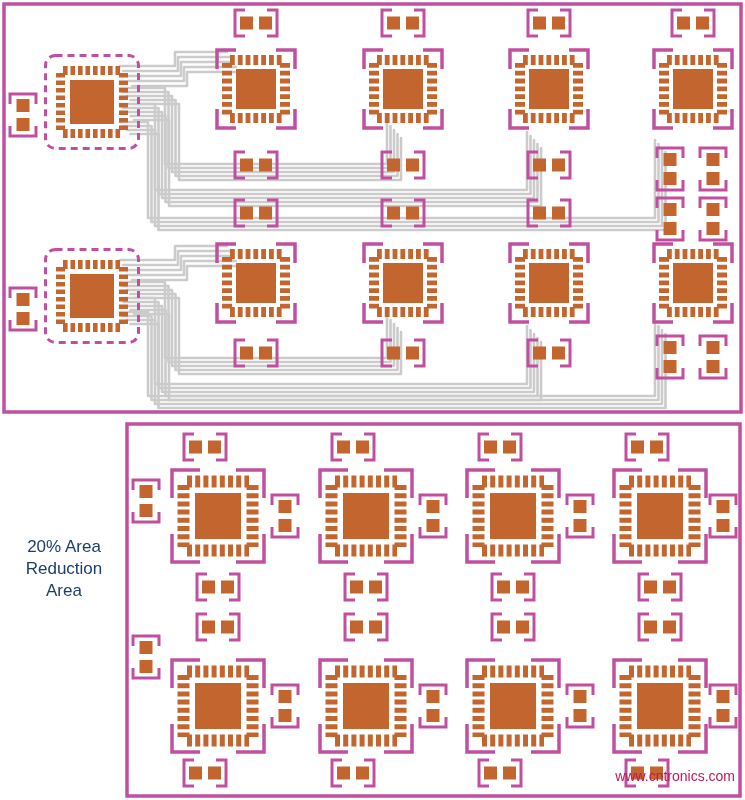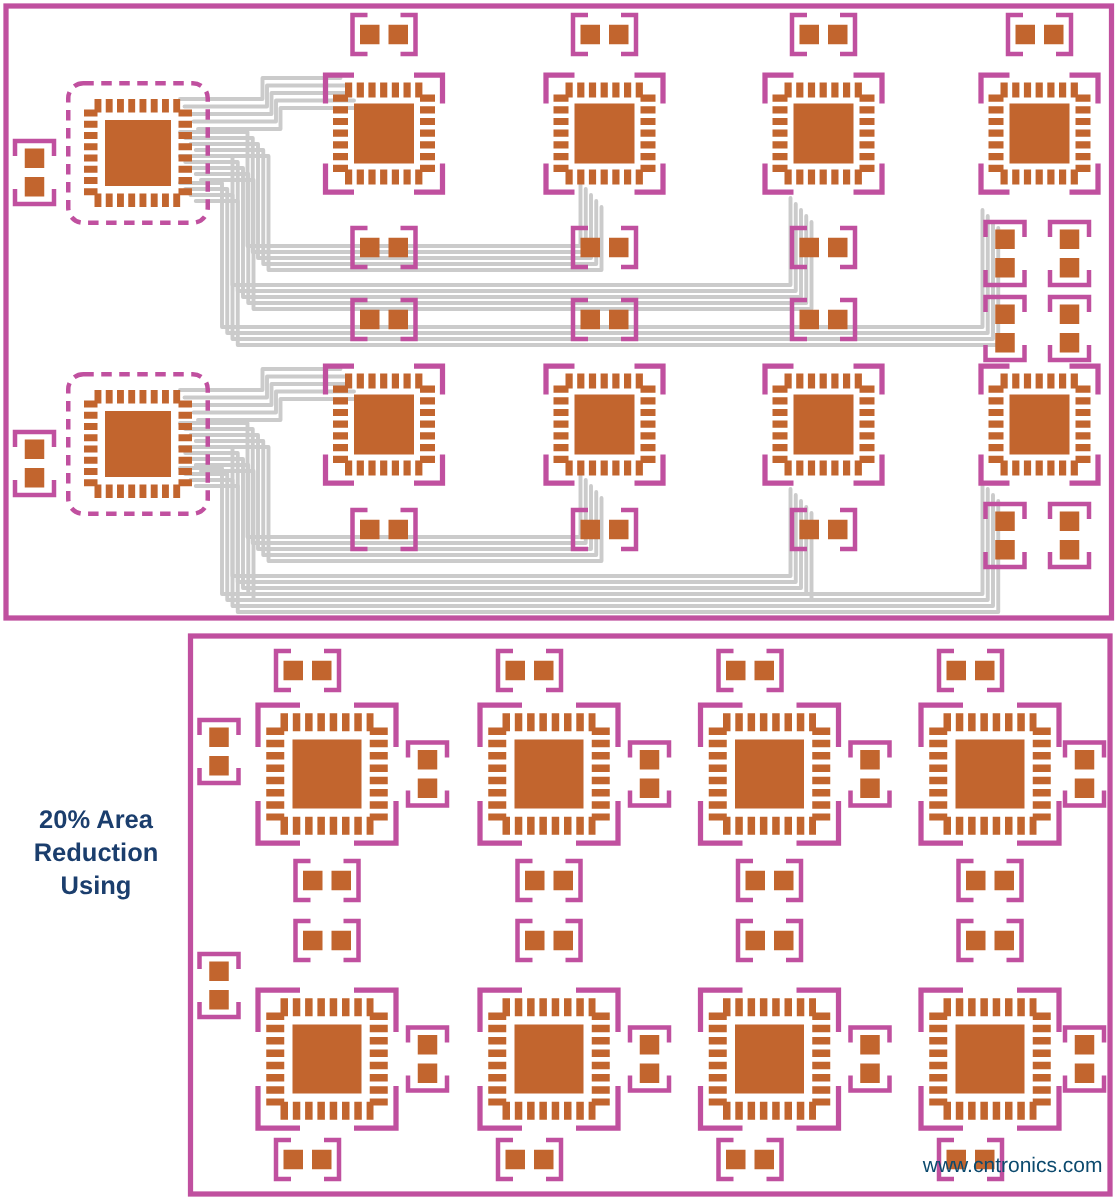--- a/index.html
+++ b/index.html
@@ -7,25 +7,25 @@
     width:745px;height:800px;position:relative;background:#ffffff;
     font-family:"Liberation Sans", sans-serif;overflow:hidden;
   }
   svg{position:absolute;left:0;top:0;}
   .mag{stroke:#C0509F;fill:none;}
   .cu{fill:#C2652E;}
   .pin{stroke:#C2652E;fill:none;}
   .tr{fill:none;stroke:#CBCBCB;stroke-width:2.6;stroke-linejoin:round;stroke-linecap:round;}
   .caption{
     position:absolute;left:4px;top:536px;width:120px;text-align:center;
-    font-weight:bold;font-size:17px;line-height:22px;color:#1B3E6D;
+    font-weight:normal;font-size:17px;line-height:22px;color:#1B3E6D;
   }
   .watermark{
     position:absolute;left:545px;top:768px;width:190px;text-align:right;
-    font-size:14px;color:#0c4a6e;
+    font-size:14px;color:#be185d;
   }
 </style>
 </head>
 <body>
 
 <svg width="745" height="800" viewBox="0 0 745 800">
   <defs>
 
     <g id="chipL">
       <rect x="1.5" y="1.5" width="93" height="93" rx="10" class="mag" stroke-width="3" stroke-dasharray="7 5"></rect>
@@ -218,16 +218,16 @@
     <use href="#pasV" x="708" y="683"></use>
 
     <use href="#pasV" x="131" y="478"></use>
     <use href="#pasV" x="131" y="634"></use>
   </g>
 </svg>
 
 <div class="caption">
   <div>20% Area</div>
   <div>Reduction</div>
-  <div>Using</div>
+  <div>Area</div>
 </div>
 
 <div class="watermark">www.cntronics.com</div>
 
 </body></html>

